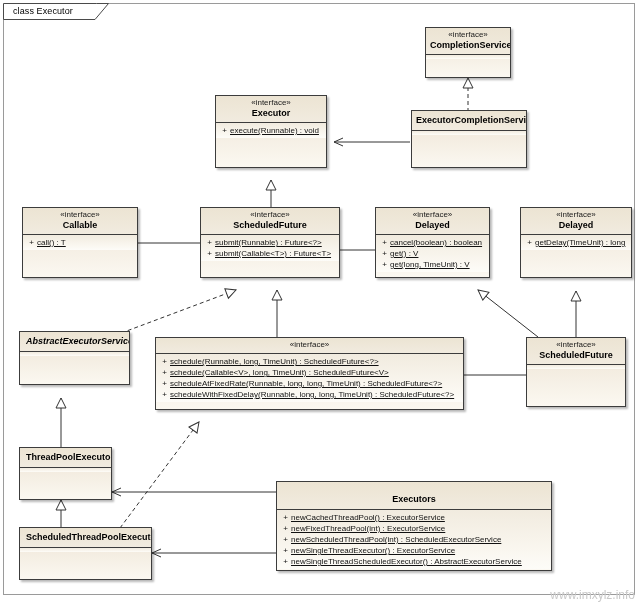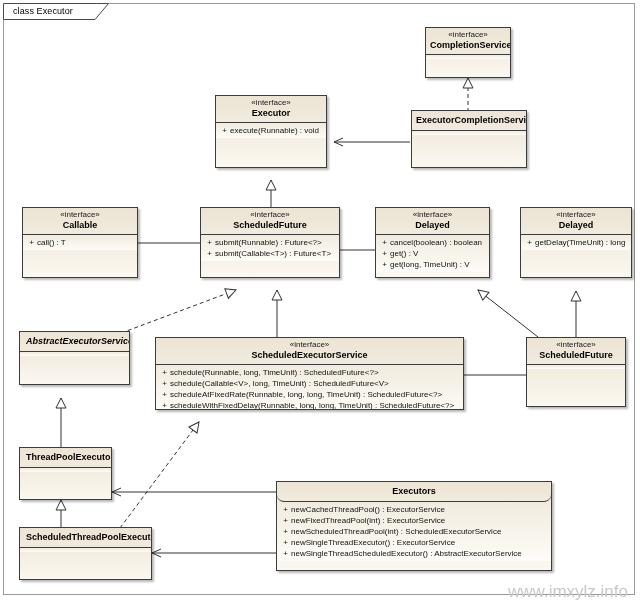--- a/index.html
+++ b/index.html
@@ -105,39 +105,40 @@
     padding: 0 3px;
   }
   .member .vis {
     width: 11px;
     flex: 0 0 11px;
     text-align: center;
     color: #111111;
   }
   .member .sig {
     flex: 1 1 auto;
+    text-decoration: underline;
   }
 
   
   #links {
     position: absolute;
     left: 0;
     top: 0;
     width: 640px;
     height: 604px;
     z-index: 3;
     pointer-events: none;
   }
 
   
   #watermark {
     position: absolute;
-    right: 12px;
+    right: 5px;
     bottom: 2px;
-    font-size: 17px;
+    font-size: 12px;
     color: #c9c9c9;
     z-index: 7;
     white-space: nowrap;
   }
 </style>
 </head>
 <body>
 
 <div id="canvas">
 
@@ -316,21 +317,20 @@
   <div class="uml-box" style="left:19px; top:331px; width:111px; height:54px;">
     <div class="uml-head" style="padding-top:4px; padding-bottom:4px; text-align:left; padding-left:6px;">
       <div class="cls-name abstract">AbstractExecutorService</div>
     </div>
     <div class="uml-body"></div>
   </div>
 
   <div class="uml-box" style="left:155px; top:337px; width:309px; height:73px;">
     <div class="uml-head">
       <div class="stereotype">«interface»</div>
-      <div class="cls-name">ScheduledExecutorService</div>
     </div>
     <div class="uml-body">
       <div class="member">
         <span class="vis">+</span>
         <span class="sig">schedule(Runnable, long, TimeUnit) : ScheduledFuture&lt;?&gt;</span>
       </div>
       <div class="member">
         <span class="vis">+</span>
         <span class="sig">schedule(Callable&lt;V&gt;, long, TimeUnit) : ScheduledFuture&lt;V&gt;</span>
       </div>
@@ -361,21 +361,21 @@
   </div>
 
   <div class="uml-box" style="left:19px; top:527px; width:133px; height:53px;">
     <div class="uml-head" style="padding-top:4px; padding-bottom:4px; text-align:left; padding-left:6px;">
       <div class="cls-name">ScheduledThreadPoolExecutor</div>
     </div>
     <div class="uml-body"></div>
   </div>
 
   <div class="uml-box" style="left:276px; top:481px; width:276px; height:90px;">
-    <div class="uml-head" style="padding-top:4px; padding-bottom:4px;border-radius:7px;">
+    <div class="uml-head" style="padding-top:12px; padding-bottom:4px;">
       <div class="cls-name">Executors</div>
     </div>
     <div class="uml-body">
       <div class="member">
         <span class="vis">+</span>
         <span class="sig">newCachedThreadPool() : ExecutorService</span>
       </div>
       <div class="member">
         <span class="vis">+</span>
         <span class="sig">newFixedThreadPool(int) : ExecutorService</span>

